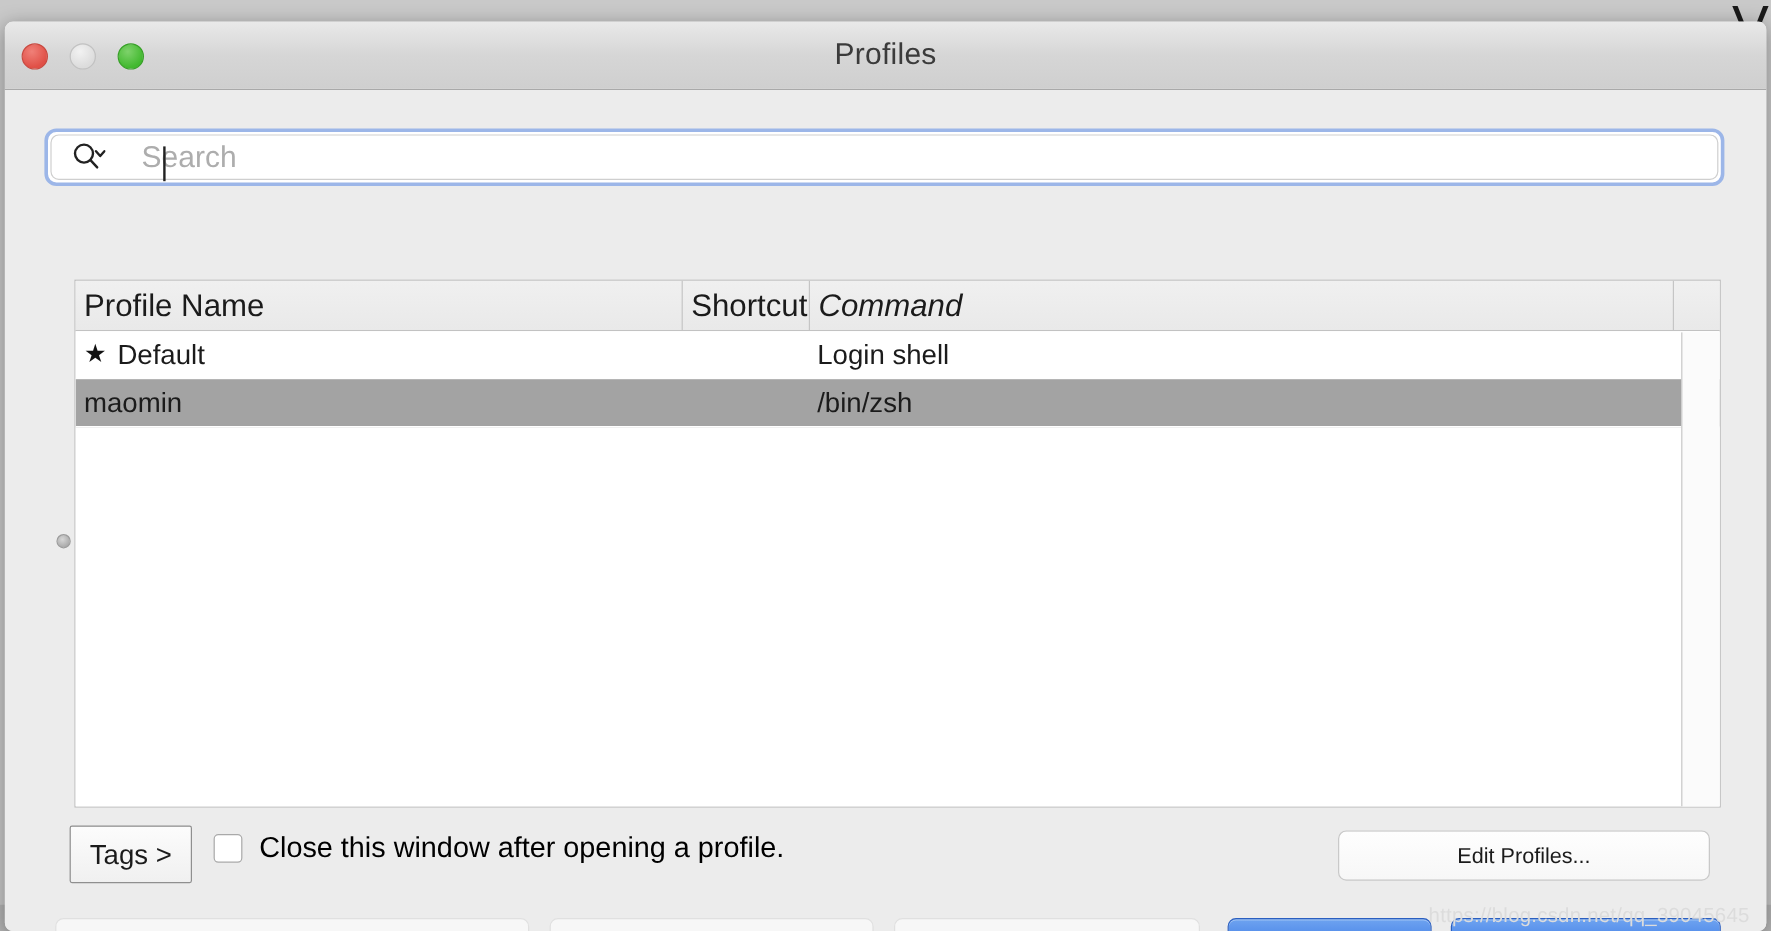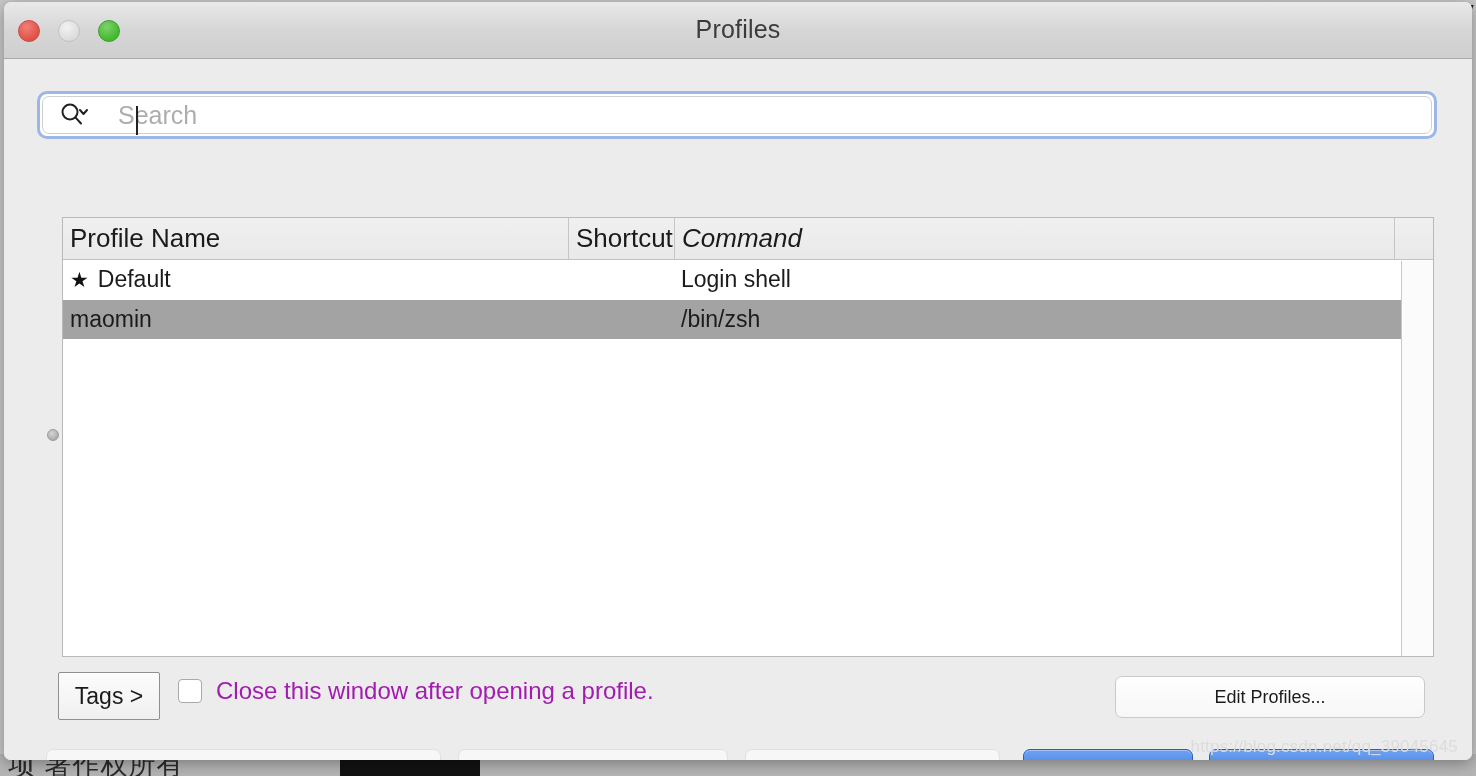--- a/index.html
+++ b/index.html
@@ -52,21 +52,21 @@
     font-size: 27px;
     color: #2b2b2b;
     letter-spacing: 1px;
     white-space: nowrap;
   }
 
   
   #window {
     position: absolute;
     left: 4px;
-    top: 2px;
+    top: 18px;
     width: 1468px;
     height: 758px;
     background: #ececec;
     border-radius: 7px 7px 7px 7px;
     box-shadow: 0 3px 16px rgba(0,0,0,0.35);
     overflow: hidden;
   }
 
   
   #titlebar {
@@ -299,21 +299,21 @@
   #close-checkbox {
     width: 24px;
     height: 24px;
     box-sizing: border-box;
     background: #ffffff;
     border: 1px solid #a9a9a9;
     border-radius: 4px;
   }
   #close-checkbox-label {
     font-size: 24px;
-    color: #a21caf;
+    color: #000000;
   }
   #edit-profiles-button {
     position: absolute;
     right: 47px;
     top: 5px;
     width: 310px;
     height: 42px;
     box-sizing: border-box;
     background: linear-gradient(to bottom, #fefefe, #f7f7f7);
     border: 1px solid #c9c9c9;

